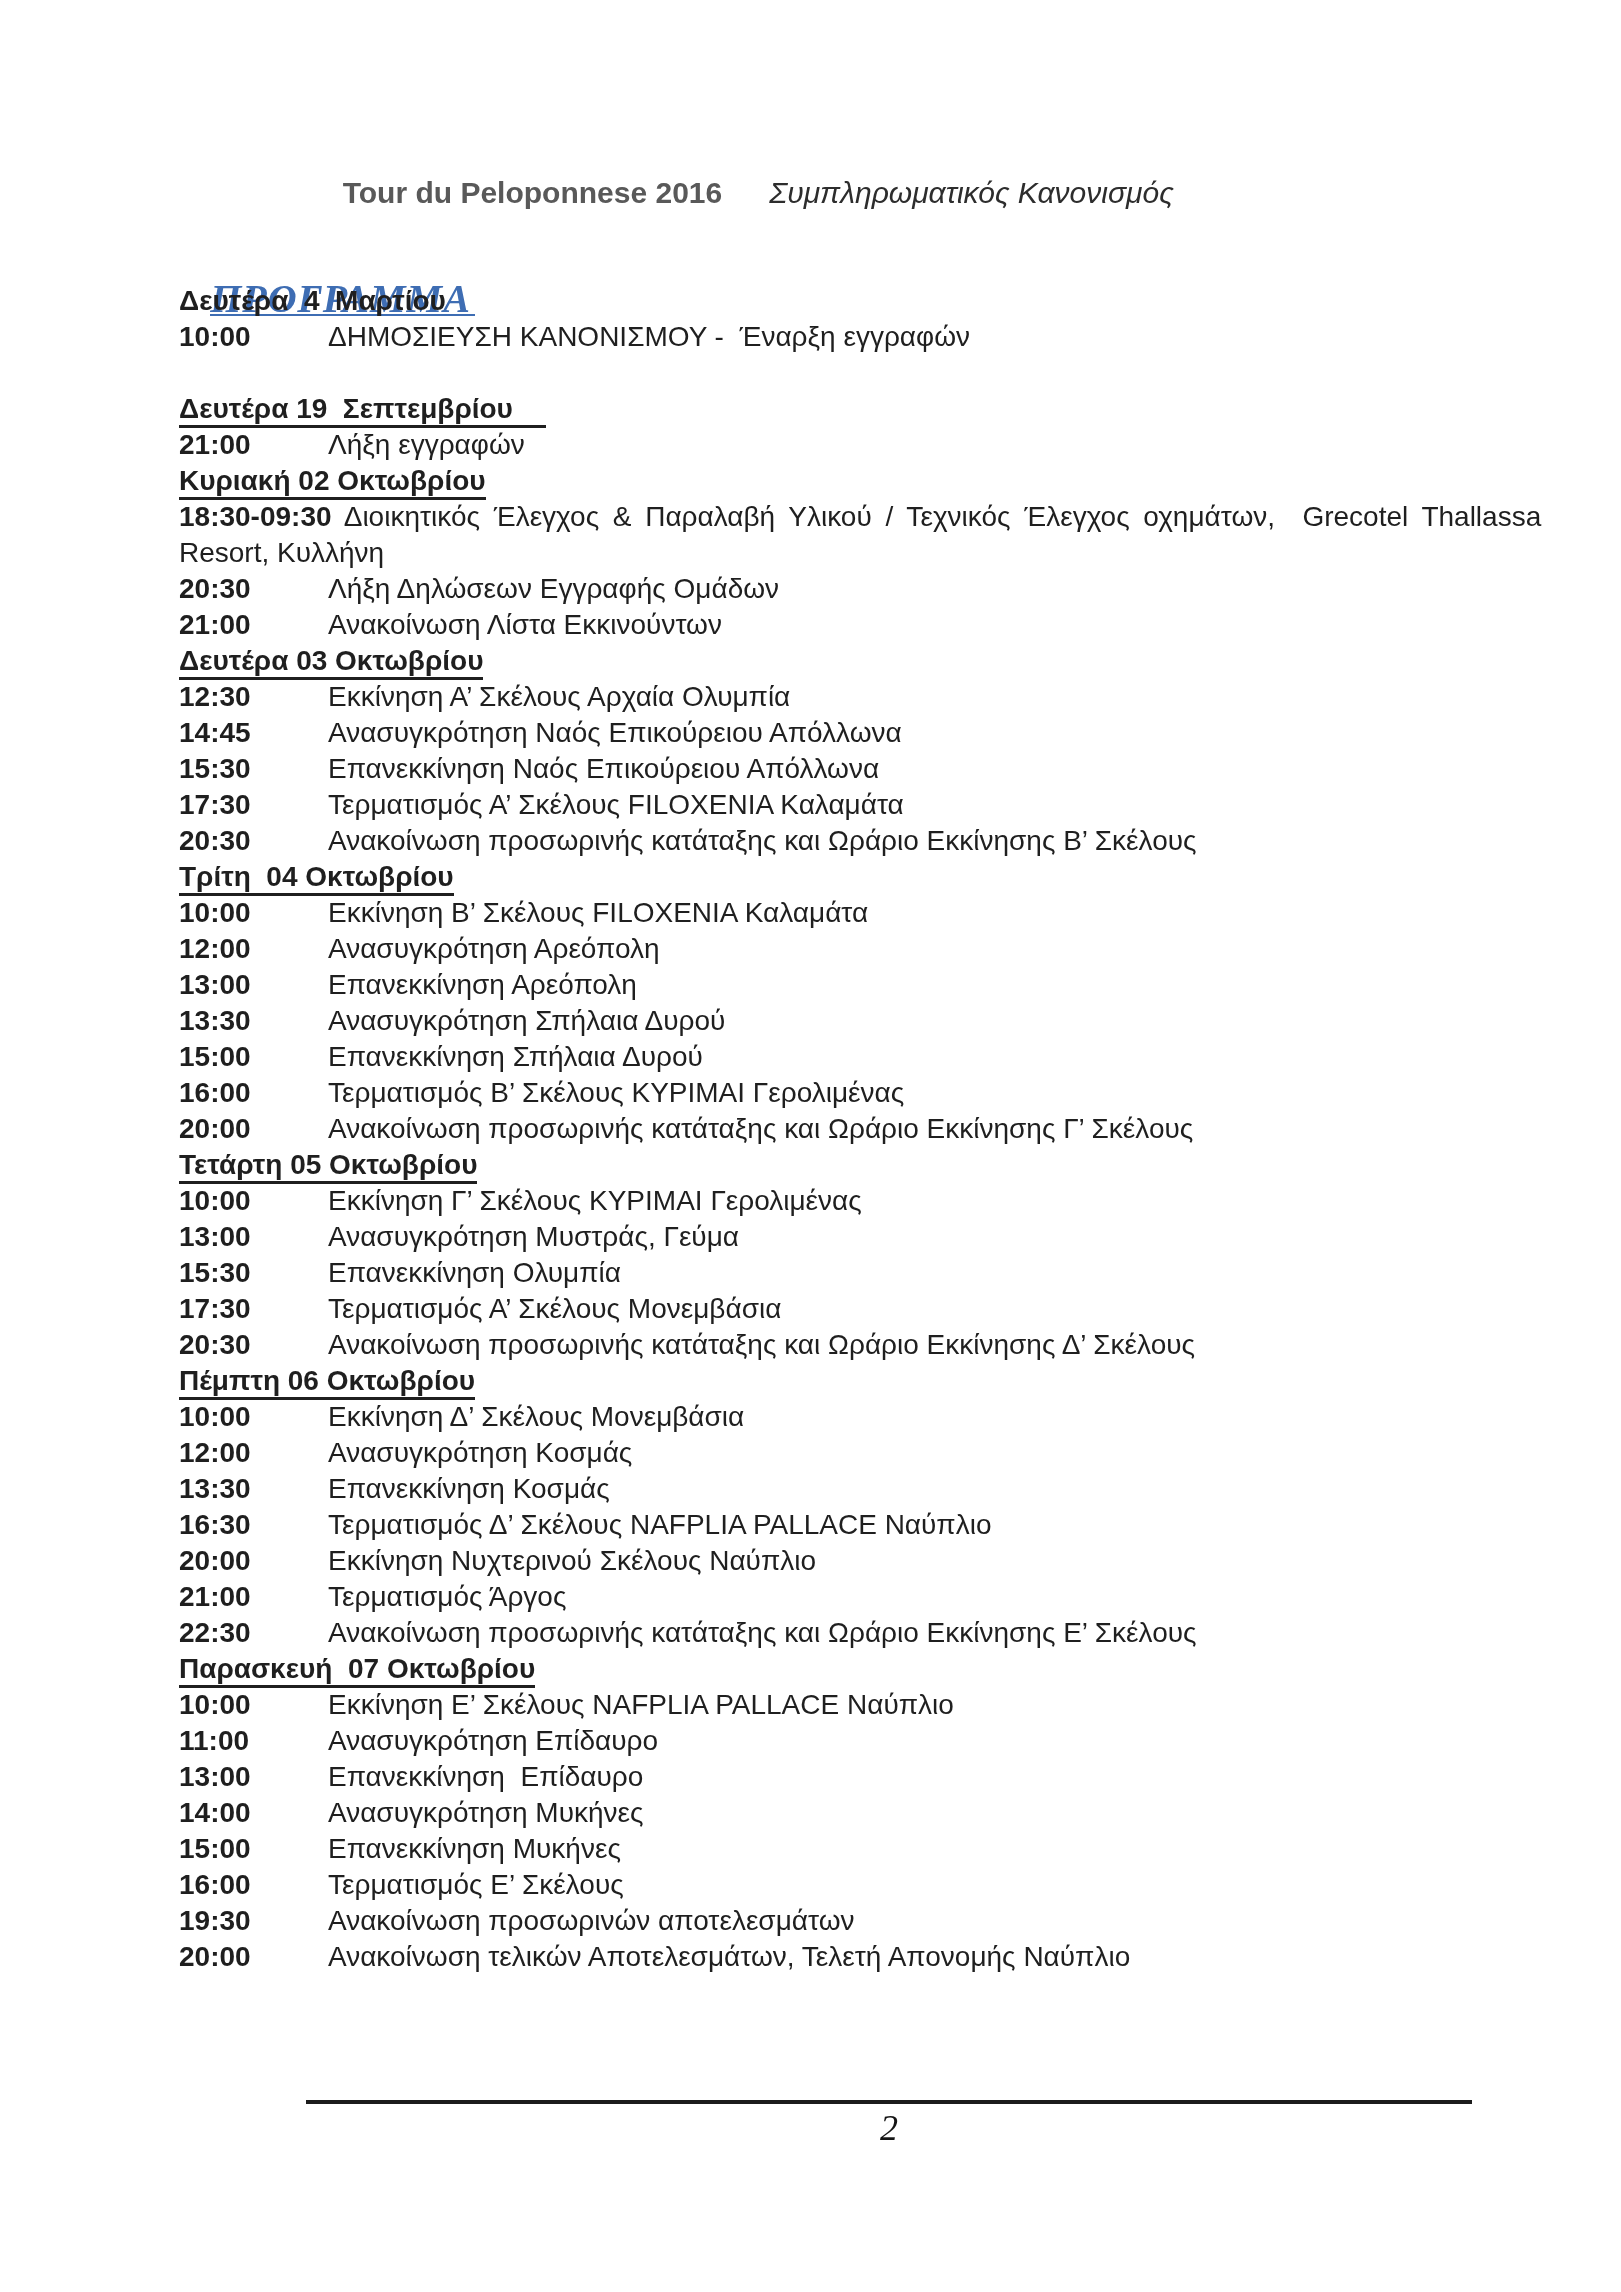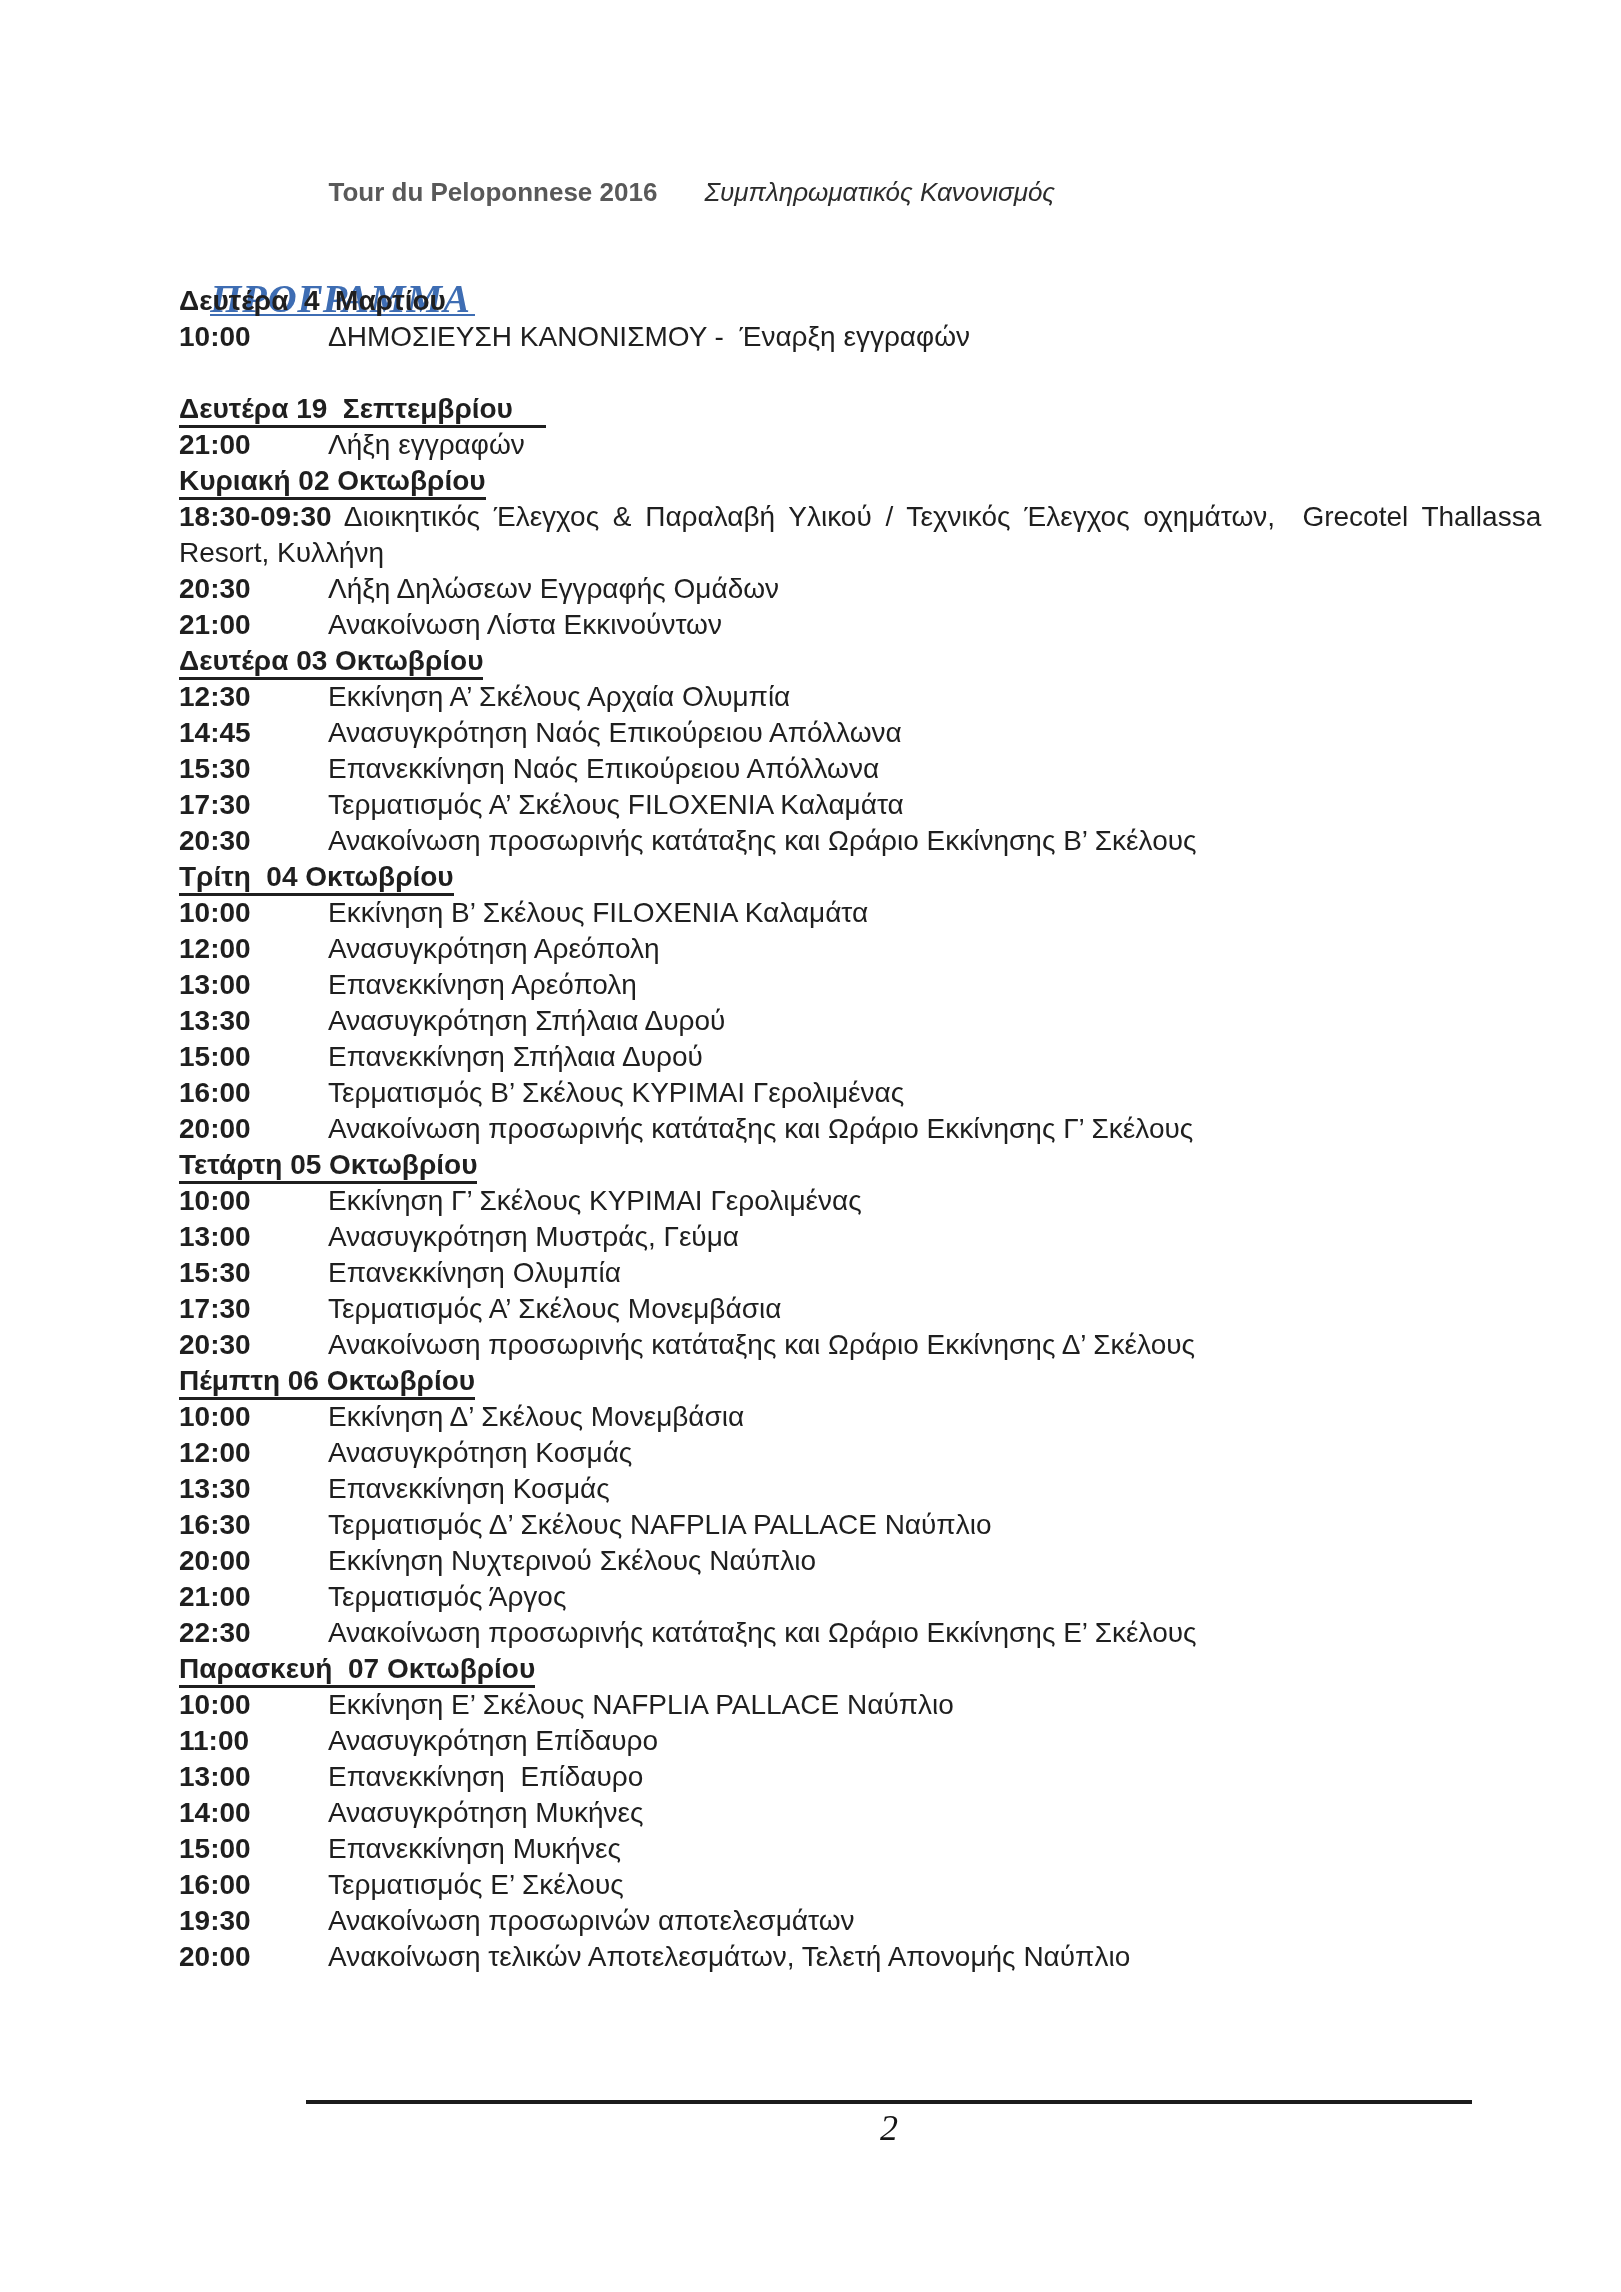--- a/index.html
+++ b/index.html
@@ -12,24 +12,24 @@
     background: #ffffff;
     overflow: hidden;
     position: relative;
     font-family: "Liberation Sans", sans-serif;
     color: #1f1f1f;
     --blue: #3e6db3;
     --gray: #595959;
   }
   .doc-header {
     position: absolute;
-    left: 314px;
+    left: 326px;
     top: 137px;
     white-space: pre;
-    font-size: 26px;
+    font-size: 30px;
     line-height: 37px;
   }
   .doc-title {
     font-weight: bold;
     color: var(--gray);
   }
   .doc-subtitle {
     font-style: italic;
     color: #2d2d2d;
     margin-left: 47px;

